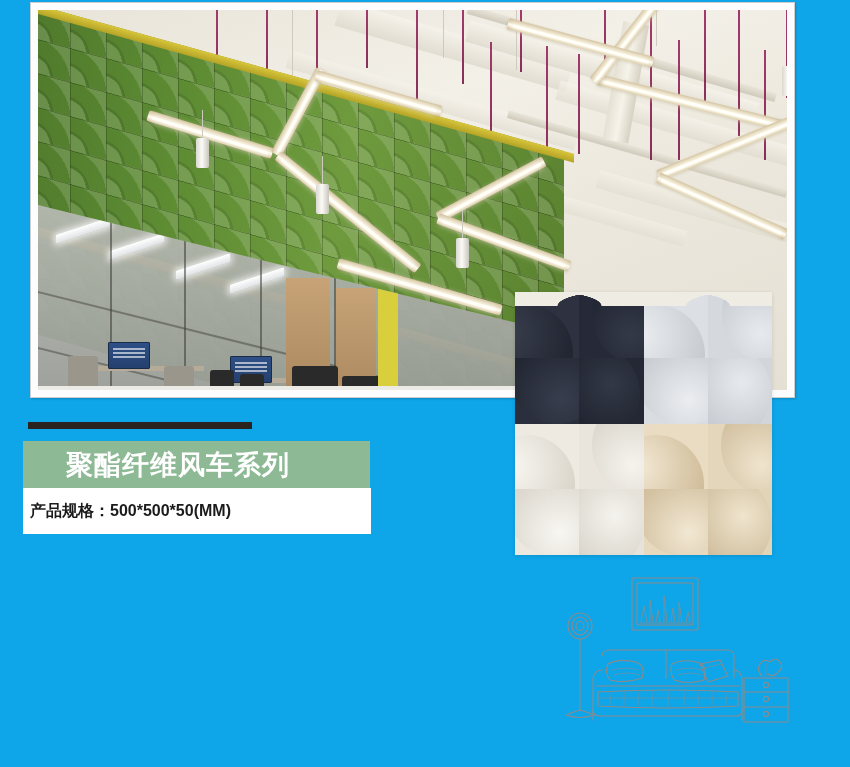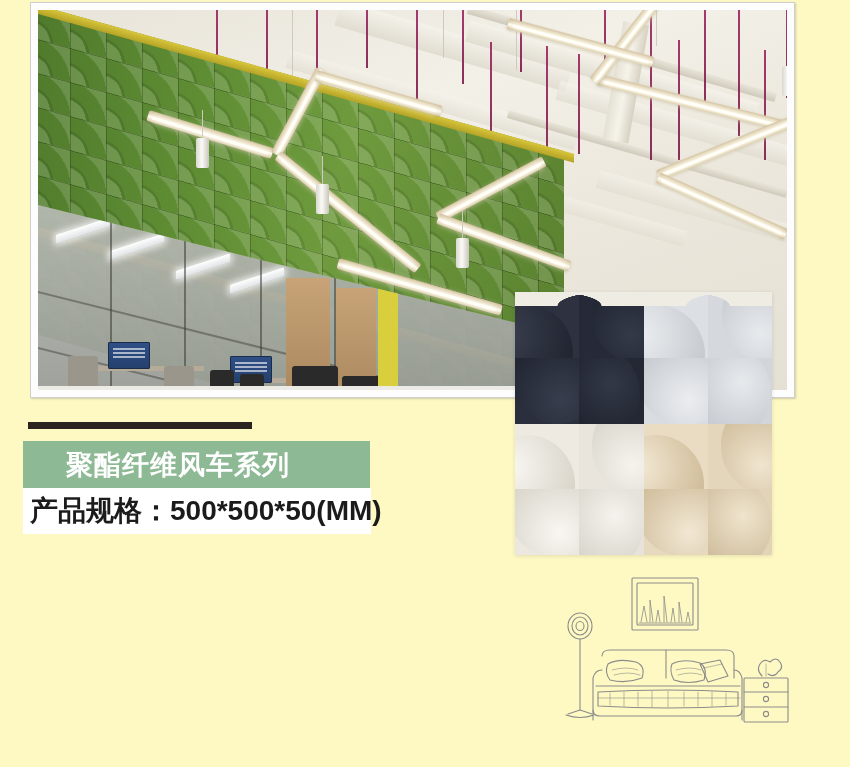--- a/index.html
+++ b/index.html
@@ -10,21 +10,21 @@
   body {
     width: 850px;
     height: 767px;
     position: relative;
     overflow: hidden;
     font-family: "Liberation Sans", "DejaVu Sans", sans-serif;
   }
   .page {
     position: absolute;
     inset: 0;
-    background: #fef9c3;
+    background: #0ea5e9;
   }
 
   
   .hero-frame {
     position: absolute;
     left: 30px;
     top: 2px;
     width: 765px;
     height: 396px;
     background: #fdfdfd;
@@ -264,21 +264,21 @@
     left: 23px;
     top: 488px;
     width: 348px;
     height: 46px;
     background: #ffffff;
     display: flex;
     align-items: center;
   }
   .spec-text {
     color: #1b1b1b;
-    font-size: 28px;
+    font-size: 16px;
     font-weight: bold;
     margin-left: 7px;
     letter-spacing: 0px;
     white-space: nowrap;
     font-family: "Liberation Sans", "DejaVu Sans", sans-serif;
   }
 
   
   .product-grid {
     position: absolute;

